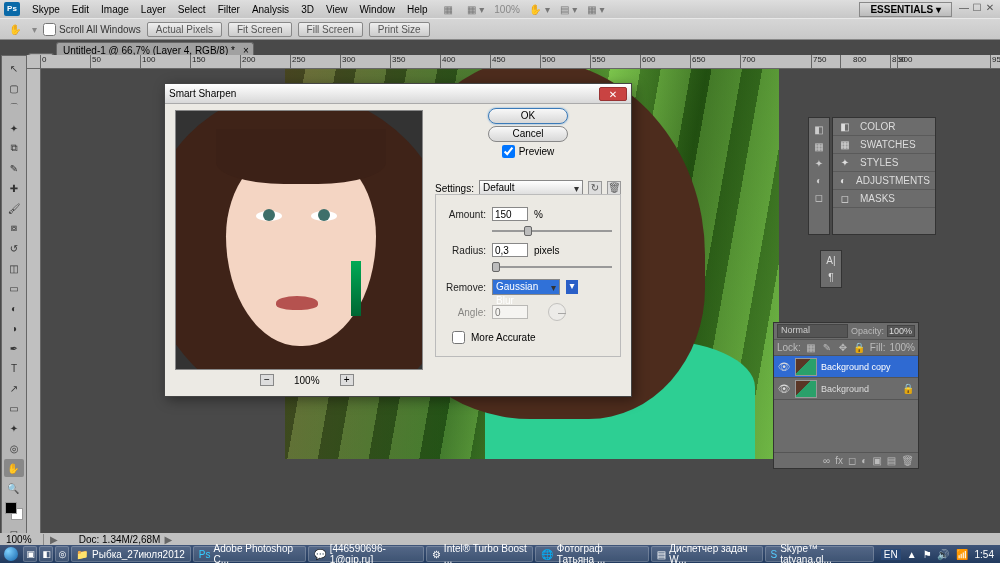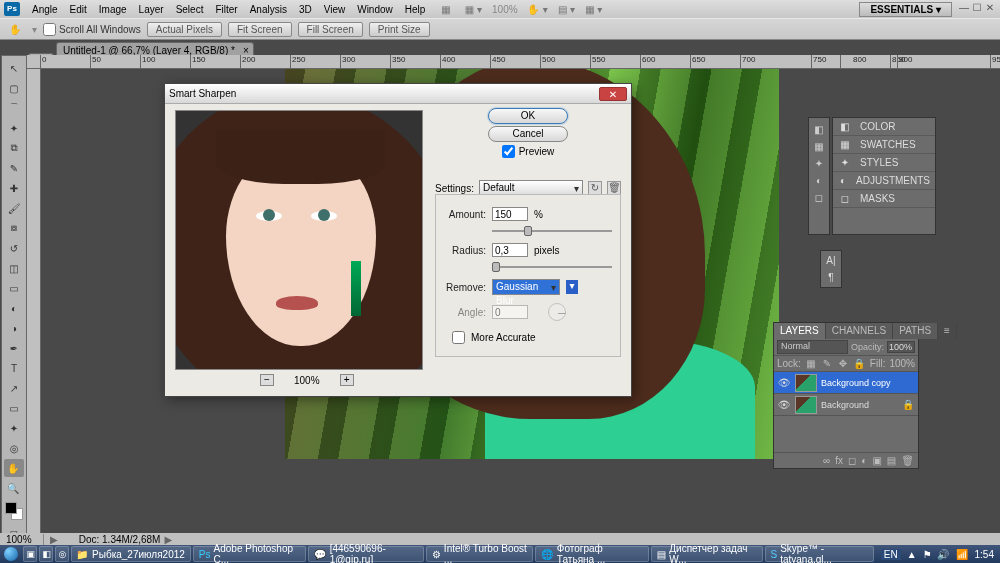--- a/index.html
+++ b/index.html
@@ -122,21 +122,21 @@
   .start-orb{ width:14px;height:14px; border-radius:50%; background:radial-gradient(circle at 30% 30%, #7fd1ff, #1463a9);}
   .tb-item{ height:16px; background:rgba(255,255,255,.12); border:1px solid rgba(255,255,255,.2); margin:0 1px; padding:0 5px; display:flex; align-items:center; gap:3px; font-size:9px; border-radius:2px;}
   .tray{ margin-left:auto; display:flex; align-items:center; gap:6px; padding:0 6px; font-size:9px;}
   .lang{ background:#2a4a77; padding:0 3px;}
 </style>
 </head>
 <body>
 
 <div class="menubar">
   <div class="ps-logo">Ps</div>
-  <span class="menu-item">Angle</span>
+  <span class="menu-item">Skype</span>
   <span class="menu-item">Edit</span>
   <span class="menu-item">Image</span>
   <span class="menu-item">Layer</span>
   <span class="menu-item">Select</span>
   <span class="menu-item">Filter</span>
   <span class="menu-item">Analysis</span>
   <span class="menu-item">3D</span>
   <span class="menu-item">View</span>
   <span class="menu-item">Window</span>
   <span class="menu-item">Help</span>
@@ -355,26 +355,20 @@
   <span>◐</span>
   <span>◻</span>
 </div>
 
 <div class="mini-col">
   <span>A|</span>
   <span>¶</span>
 </div>
 
 <div class="panel layers-panel">
-  <div class="lp-tabs">
-    <div class="lp-tab active">LAYERS</div>
-    <div class="lp-tab">CHANNELS</div>
-    <div class="lp-tab">PATHS</div>
-    <div class="lp-tab" style="margin-left:auto;background:none">≡</div>
-  </div>
   <div class="lp-opts">
     <div class="combo2">Normal</div>
     <span class="op-l">Opacity:</span>
     <div class="mini-in">100%</div>
   </div>
   <div class="lp-lock">
     <span>Lock:</span>
     <span class="lock-ic">▦</span>
     <span class="lock-ic">✎</span>
     <span class="lock-ic">✥</span>

